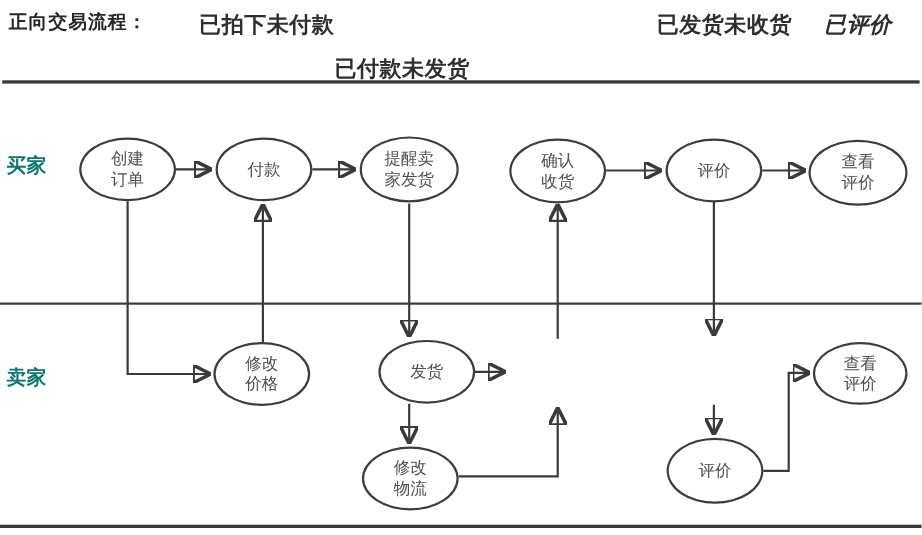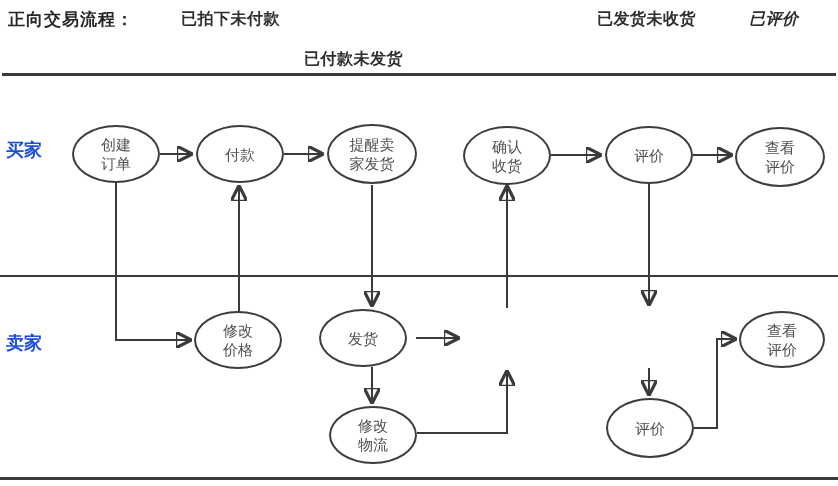--- a/index.html
+++ b/index.html
@@ -1,21 +1,21 @@
 <!DOCTYPE html>
 <html><head>
 <meta charset="utf-8">
 <style>
   html,body{margin:0;padding:0;background:#ffffff;}
   body{font-family:"Liberation Sans","DejaVu Sans",sans-serif;}
   .canvas{position:relative;width:838px;height:486px;background:#ffffff;overflow:hidden;}
   .rule{position:absolute;background:#3a3a3a;}
   .hdr-title{position:absolute;left:8px;top:8px;font-size:17px;font-weight:bold;color:#262626;letter-spacing:1px;text-align:right;}
-  .hdr-status{position:absolute;top:9px;font-size:16px;font-weight:bold;color:#2e2e2e;letter-spacing:0.5px;}
-  .lane-label{position:absolute;font-size:18px;font-weight:bold;color:#1d4ed8;}
+  .hdr-status{position:absolute;top:9px;font-size:20px;font-weight:bold;color:#2e2e2e;letter-spacing:0.5px;}
+  .lane-label{position:absolute;font-size:18px;font-weight:bold;color:#0f766e;}
   .node{position:absolute;border:2px solid #3d3d3d;border-radius:50%;background:#ffffff;
         display:flex;align-items:center;justify-content:center;text-align:center;
         font-size:15px;line-height:19px;color:#505050;white-space:pre-line;box-sizing:border-box;}
   svg.wires{position:absolute;left:0;top:0;width:838px;height:486px;}
   svg.wires path{fill:none;stroke:#3a3a3a;stroke-width:2;}
 </style>
 </head>
 <body>
 
 <div class="canvas">
@@ -61,20 +61,20 @@
   <div class="node" style="left:327px;top:124px;width:90px;height:60px;">提醒卖
 家发货</div>
   <div class="node" style="left:463px;top:126px;width:88px;height:59px;">确认
 收货</div>
   <div class="node" style="left:605px;top:126px;width:88px;height:58px;">评价</div>
   <div class="node" style="left:735px;top:127px;width:90px;height:60px;">查看
 评价</div>
 
   <div class="node" style="left:194px;top:311px;width:88px;height:58px;">修改
 价格</div>
-  <div class="node" style="left:319px;top:309px;width:88px;height:58px;">发货</div>
+  <div class="node" style="left:344px;top:309px;width:88px;height:58px;">发货</div>
   <div class="node" style="left:329px;top:406px;width:88px;height:58px;">修改
 物流</div>
   <div class="node" style="left:606px;top:398px;width:88px;height:60px;">评价</div>
   <div class="node" style="left:739px;top:311px;width:86px;height:57px;">查看
 评价</div>
 
 </div>
 
 </body></html>

